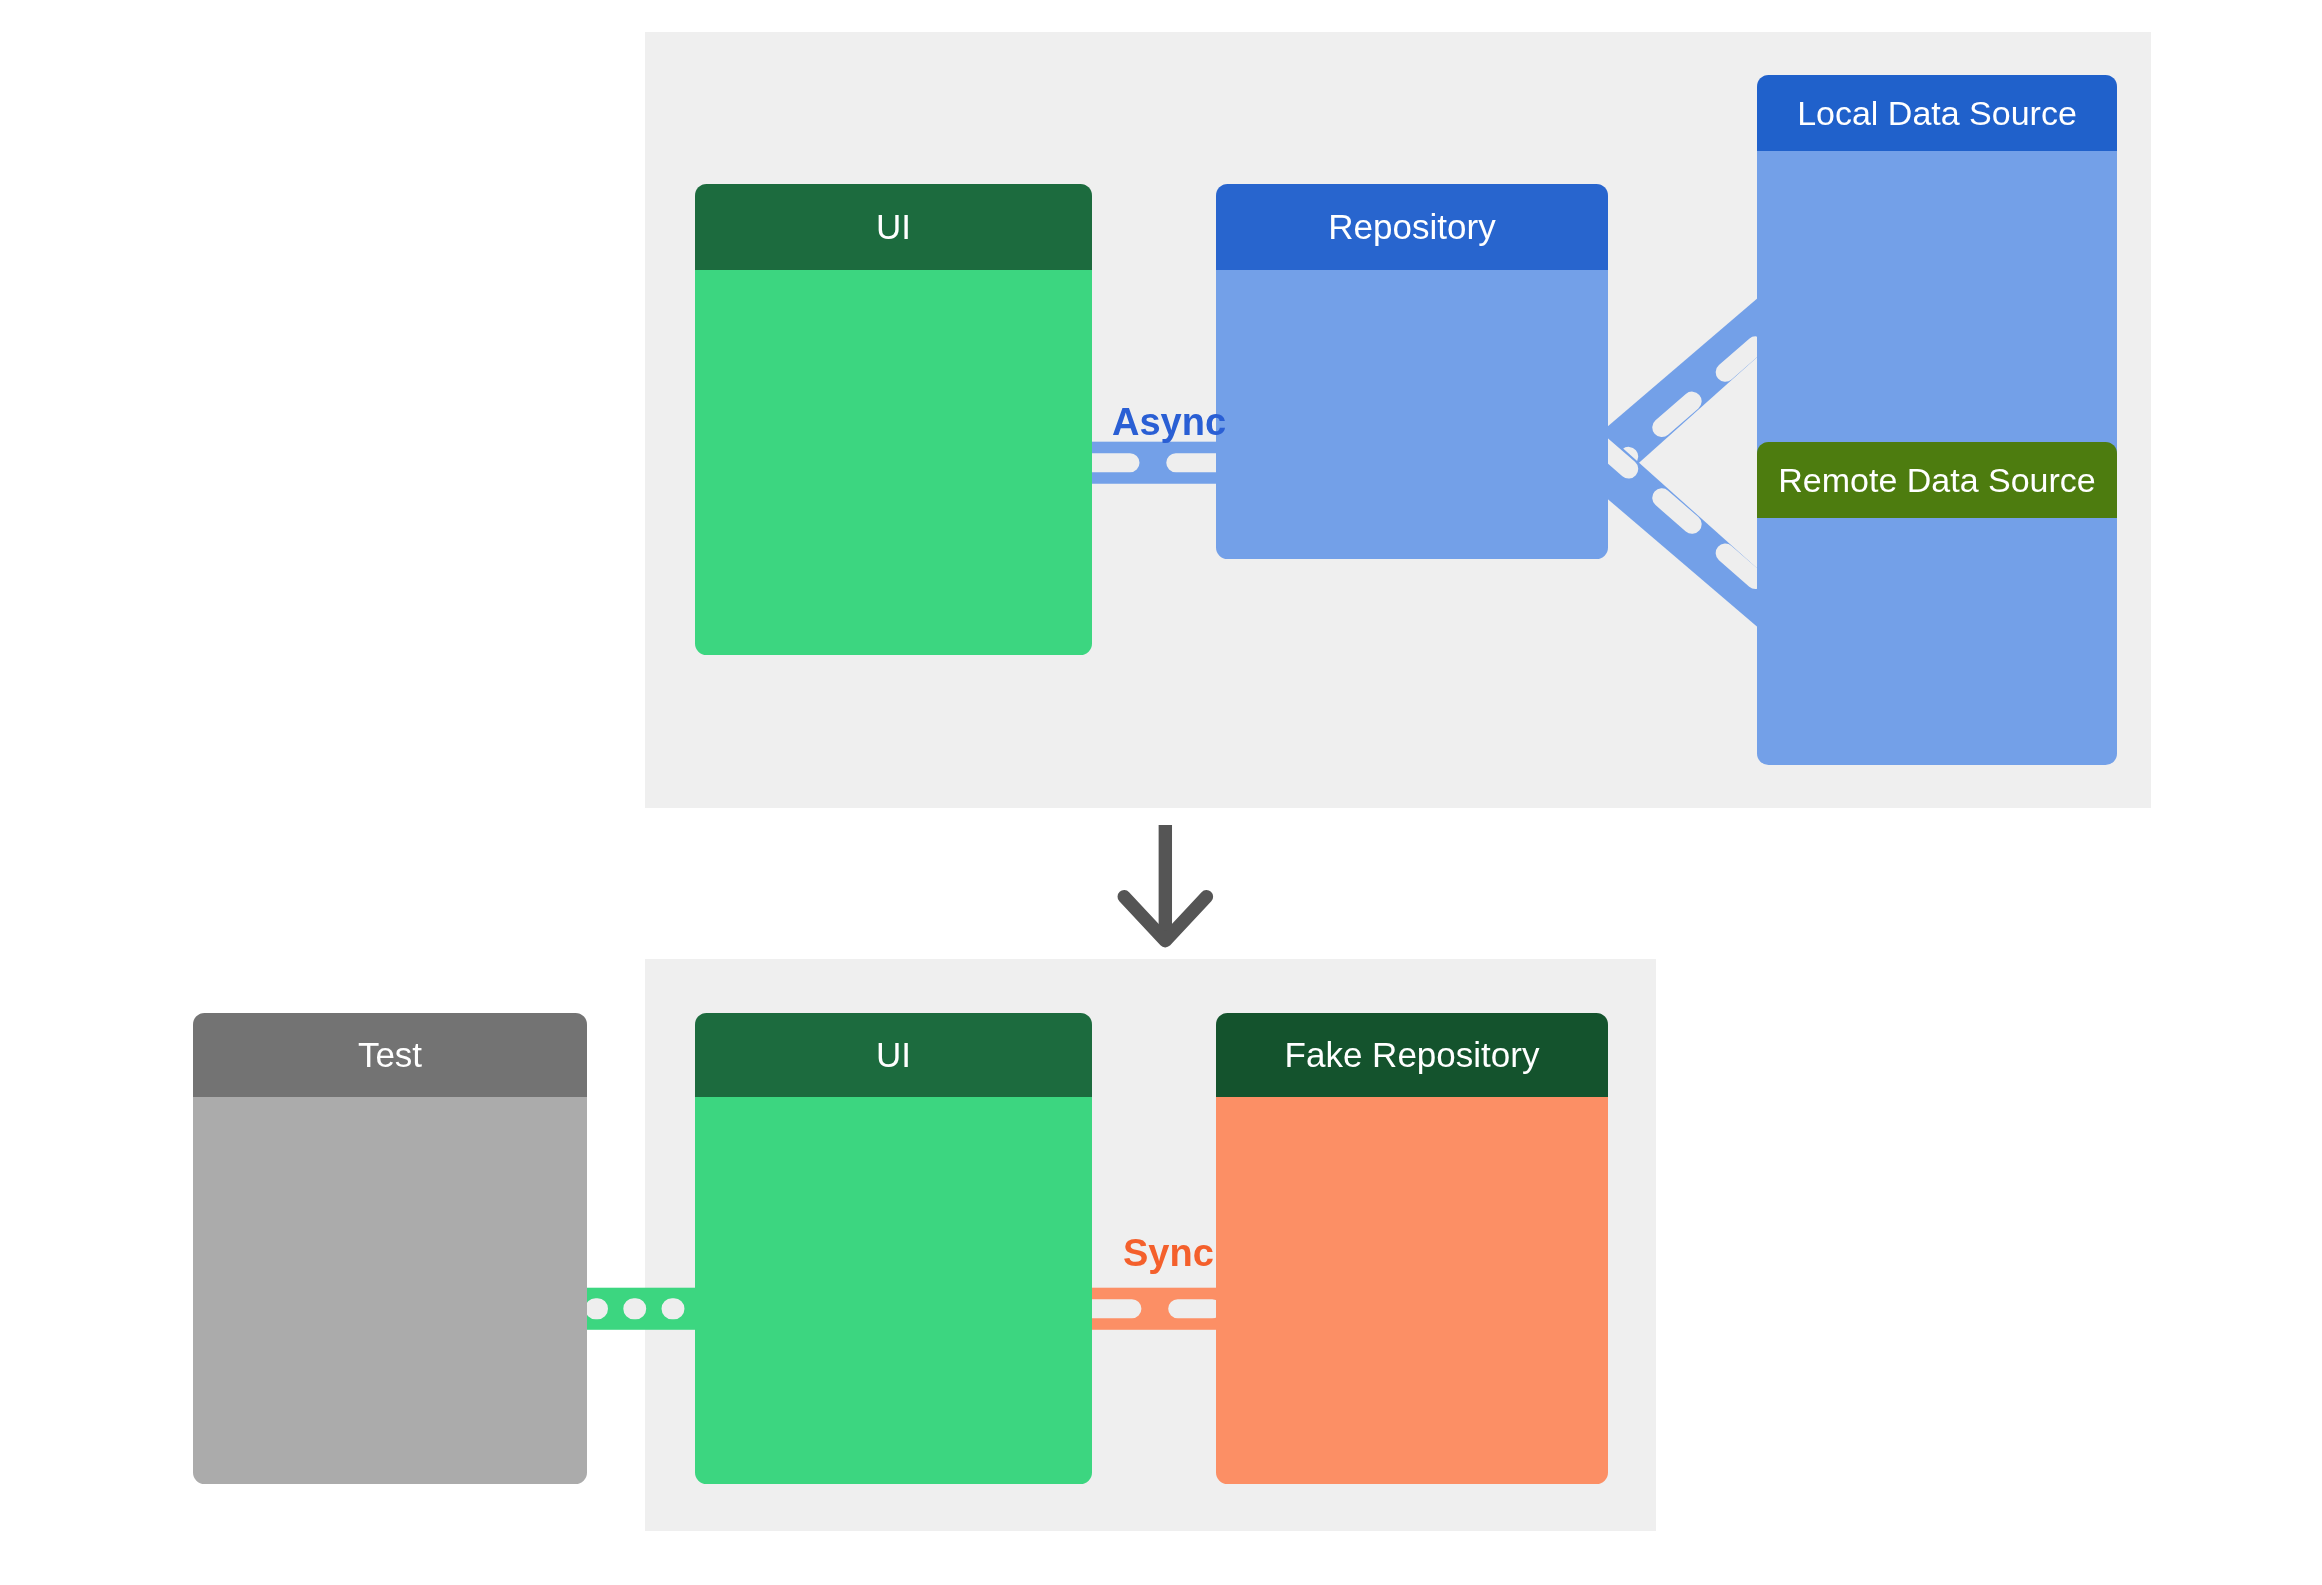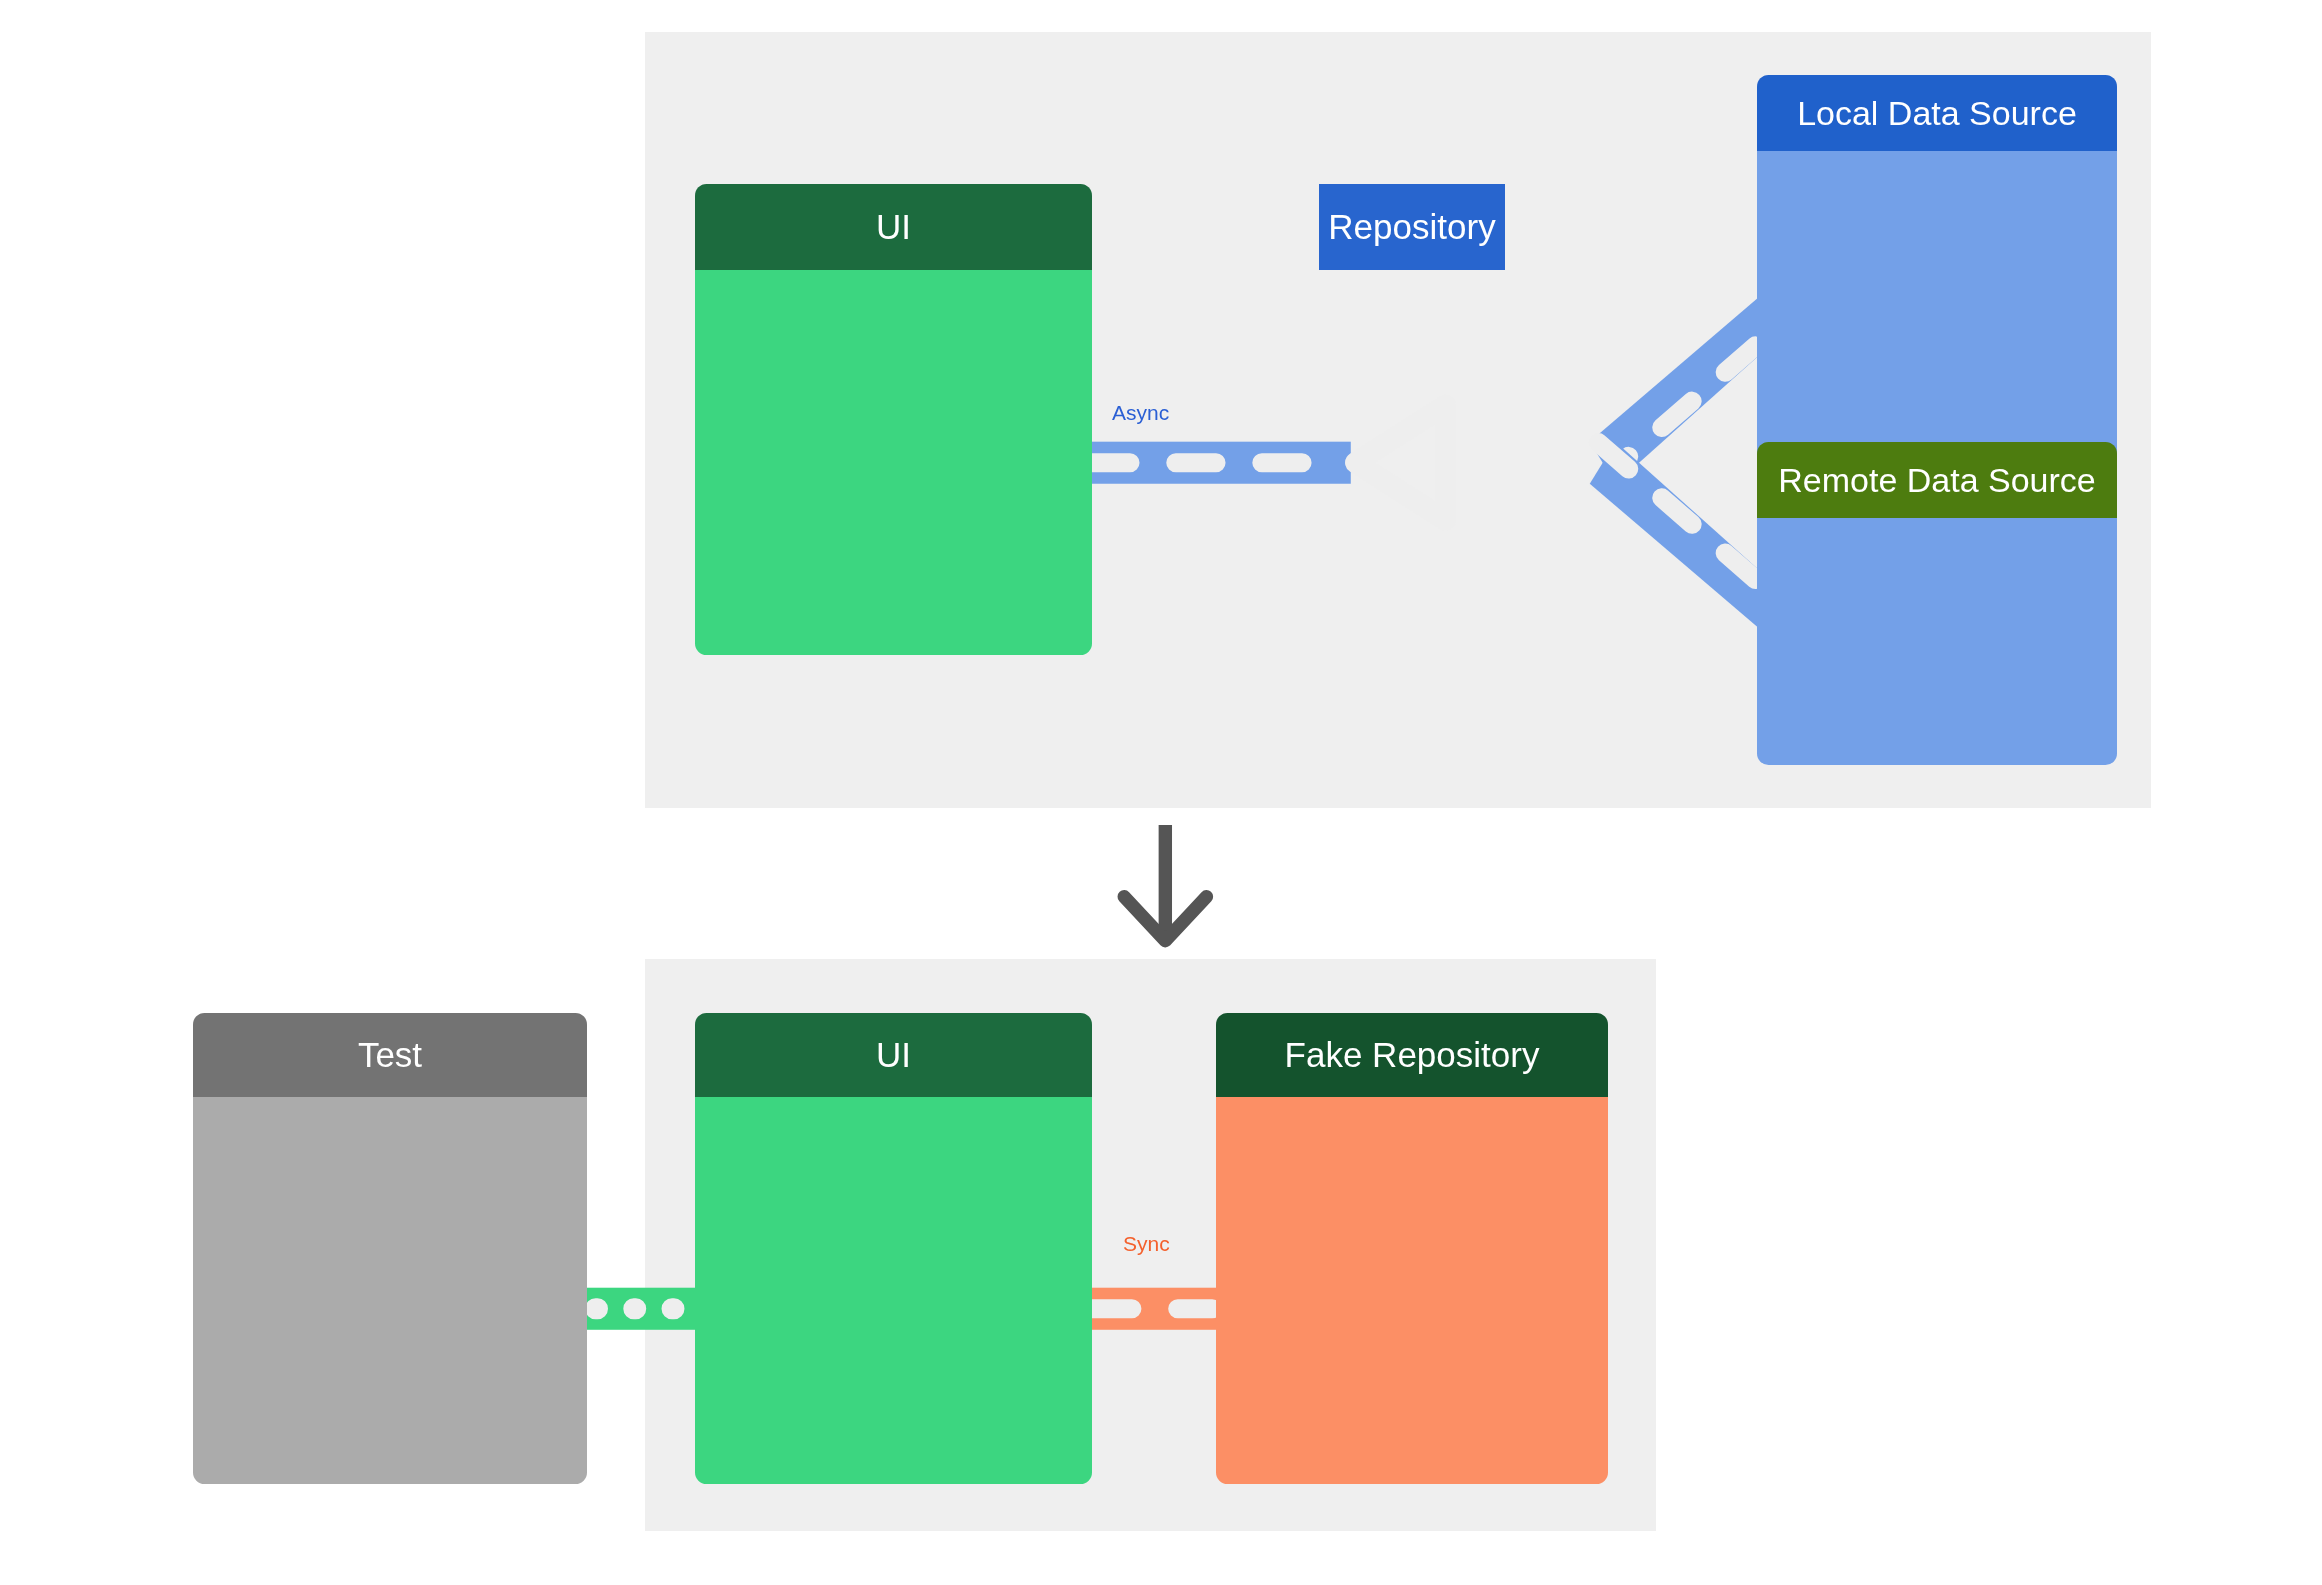--- a/index.html
+++ b/index.html
@@ -54,21 +54,21 @@
     padding: 0 9.6px;
     box-sizing: border-box;
   }
   .card-body { flex: 1 1 auto; position: relative; }
 
   
   #card-ui-prod   { left: 695px; top: 184px; width: 397px; height: 471px; }
   #card-ui-prod .card-header { height: 86px; background: #1c6b3e; font-size: 35px; }
   #card-ui-prod .card-body   { background: #3cd680; }
 
-  #card-repository { left: 1216px; top: 184px; width: 392px; height: 375px; align-items: center; }
+  #card-repository { left: 1216px; top: 184px; width: 392px; height: 375px; }
   #card-repository .card-header { height: 86px; background: #2865ce; font-size: 35px; }
   #card-repository .card-body   { background: #73a0e8; }
 
   #card-local-ds { left: 1757px; top: 75px; width: 360px; height: 407px; justify-content: flex-end; }
   #card-local-ds .card-header { height: 76px; background: #2061cb; font-size: 34px; }
   #card-local-ds .card-body   { background: #73a0e8; }
 
   #card-remote-ds { left: 1757px; top: 442px; width: 360px; height: 323px; }
   #card-remote-ds .card-header { height: 76px; background: #4d7c0f; font-size: 34px; }
   #card-remote-ds .card-body   { background: #73a0e8; }
@@ -82,22 +82,22 @@
   #card-ui-test .card-header { height: 84px; background: #1c6b3e; font-size: 35px; }
   #card-ui-test .card-body   { background: #3cd680; }
 
   #card-fake-repo { left: 1216px; top: 1013px; width: 392px; height: 471px; }
   #card-fake-repo .card-header { height: 84px; background: #14532d; font-size: 35px; }
   #card-fake-repo .card-body   { background: #fc8f65; }
 
   
   .edge-label {
     position: absolute;
-    font-weight: normal;
-    font-size: 21px;
+    font-weight: bold;
+    font-size: 38px;
     white-space: nowrap;
   }
   #label-async { left: 1112px; top: 401px; color: #2a5fd4; }
   #label-sync  { left: 1123px; top: 1232px; color: #f4602c; }
 </style>
 </head>
 <body>
 
 <div id="stage">
 

